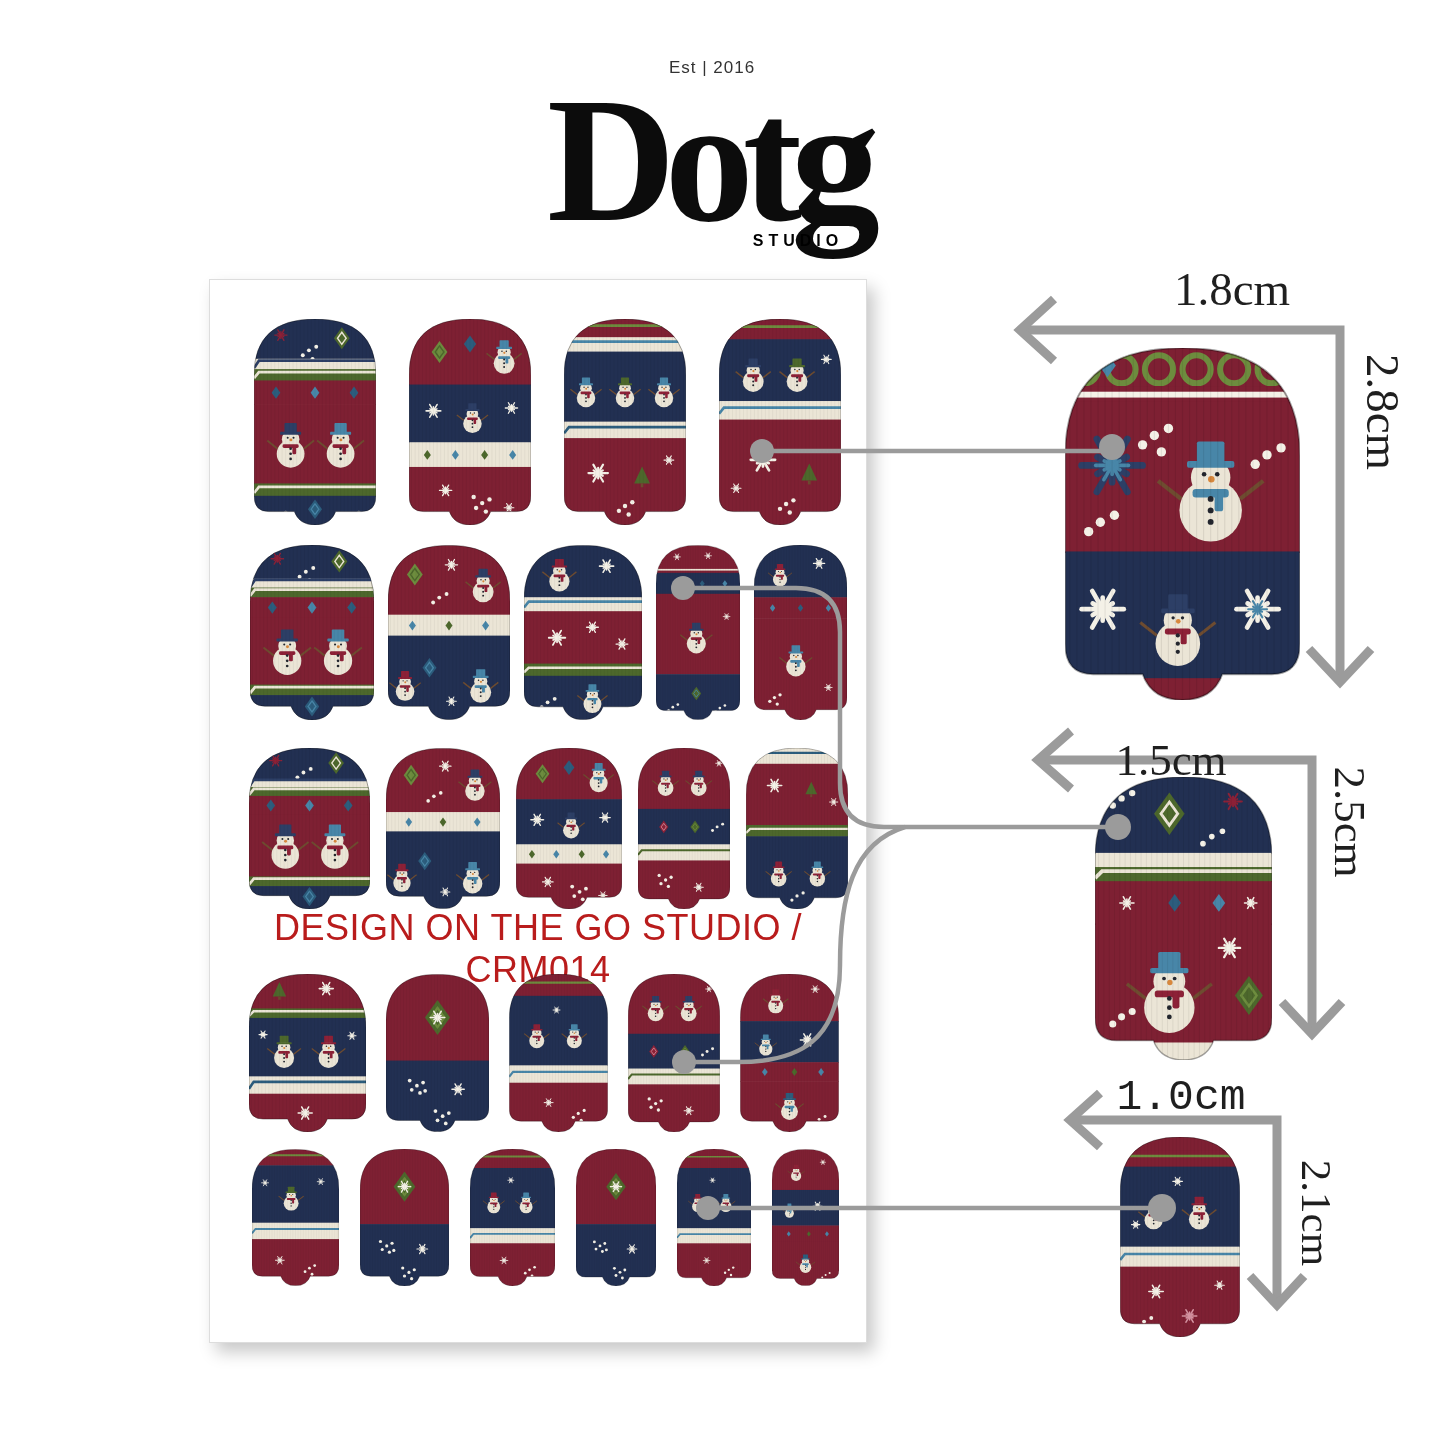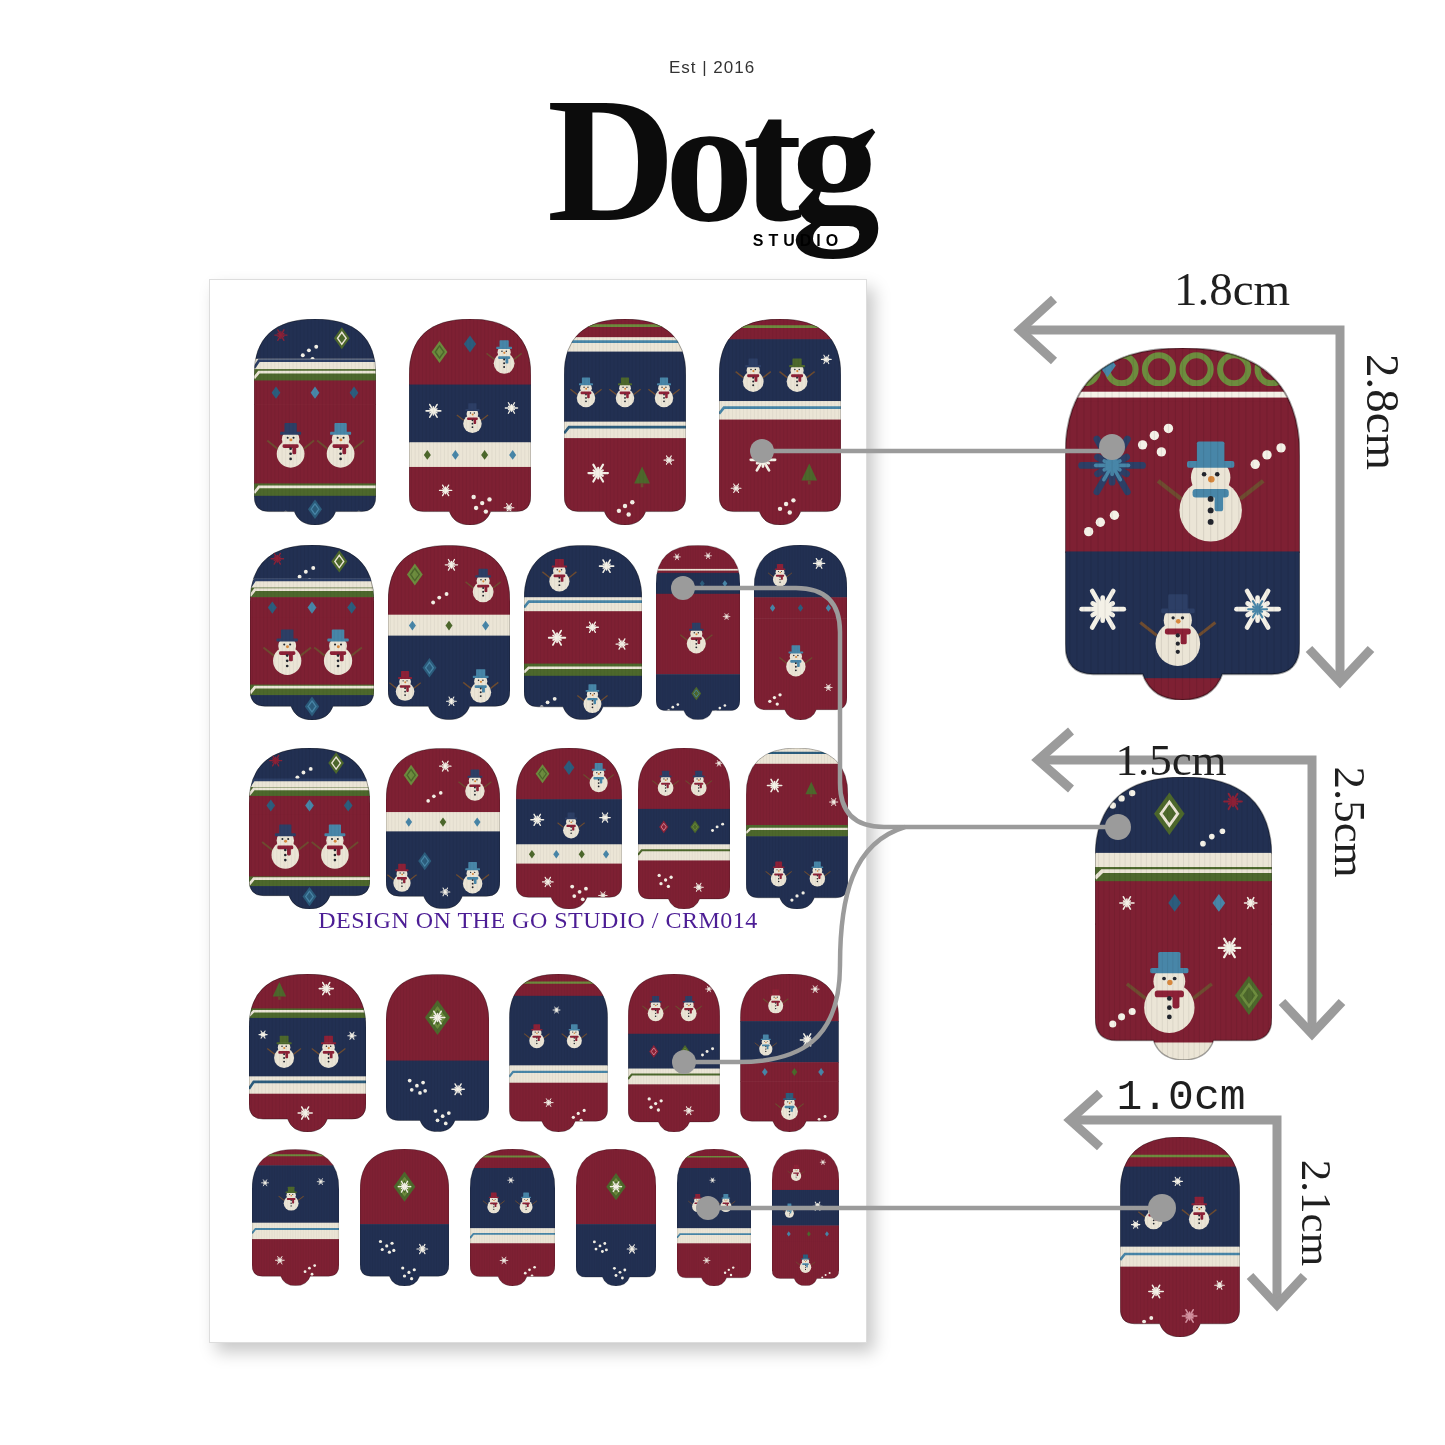--- a/index.html
+++ b/index.html
@@ -20,21 +20,21 @@
          border:1px solid #ddd;box-shadow:7px 9px 16px rgba(0,0,0,.22);}
   .nail-row{position:absolute;left:0;width:100%;display:flex;align-items:flex-start;}
   .r1{top:39px;padding-left:44px;gap:33px;}
   .r2{top:265px;padding-left:40px;gap:14px;}
   .r3{top:468px;padding-left:39px;gap:16px;}
   .r4{top:694px;padding-left:39px;gap:20px;}
   .r5{top:869px;padding-left:42px;gap:21px;}
   .nail{flex:0 0 auto;}
   .nail svg{display:block;}
   .sheet-label{position:absolute;left:0;top:627px;width:100%;text-align:center;
-        font-family:Liberation Serif, serif;font-size:24px;letter-spacing:.5px;color:#4c1d95;}
+        font-family:Liberation Sans, sans-serif;font-size:36px;letter-spacing:.5px;color:#b91c1c;}
 
   
   .detail{position:absolute;}
   .d1{left:1065px;top:348px;width:235px;height:352px;}
   .d2{left:1095px;top:777px;width:177px;height:283px;}
   .d3{left:1120px;top:1137px;width:120px;height:200px;}
 
   
   .dim{position:absolute;color:#1f1f1f;font-family:"Liberation Serif", serif;white-space:nowrap;}
   .dimw{transform:translate(-50%,-50%);}

